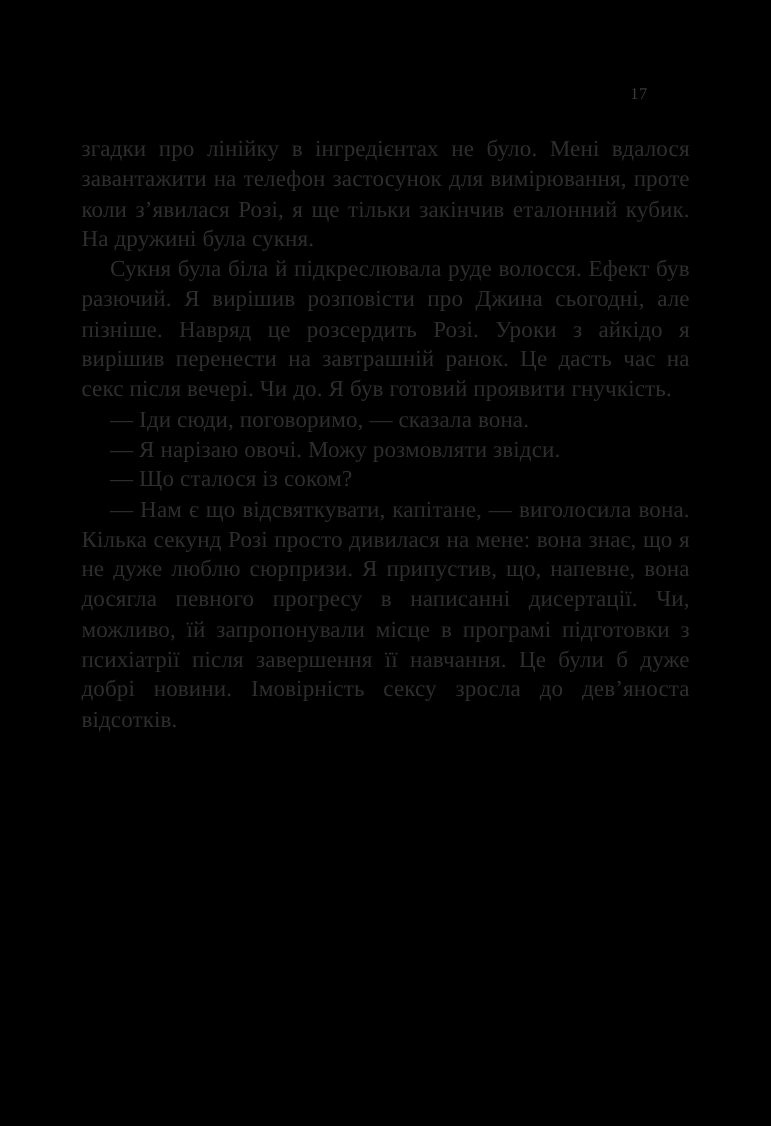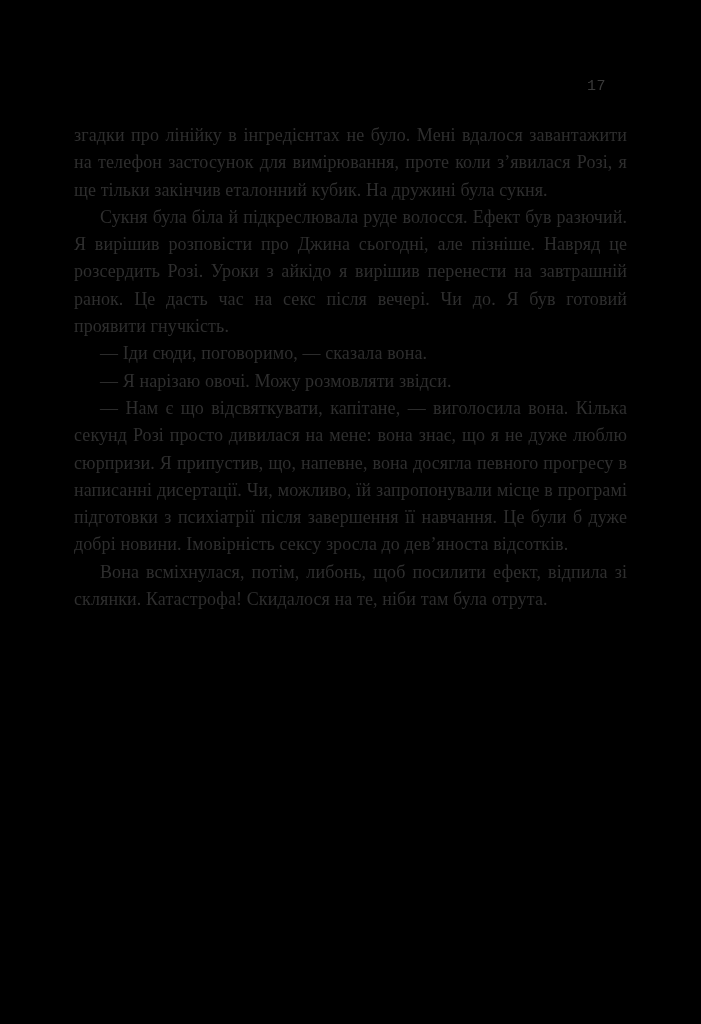--- a/index.html
+++ b/index.html
@@ -11,33 +11,33 @@
     position: relative;
     width: 701px;
     height: 1024px;
     background: #000000;
     overflow: hidden;
     font-family: "Liberation Serif", serif;
   }
   .page-number {
     position: absolute;
     top: 78px;
-    right: 95px;
+    right: 112px;
     color: #3a3a3a;
     font-size: 15px;
-    font-family: Liberation Mono, monospace;
+    font-family: Liberation Serif, serif;
     letter-spacing: 0.5px;
   }
   .text-block {
     position: absolute;
     top: 122px;
     left: 74px;
     width: 553px;
     color: #2e2e2e;
-    font-size: 18px;
+    font-size: 21px;
     line-height: 27.3px;
     text-align: justify;
     text-justify: inter-word;
     letter-spacing: 0.1px;
   }
   .text-block p {
     margin: 0;
   }
   .indent {
     text-indent: 26px;
@@ -49,16 +49,16 @@
 </head>
 <body>
 
 <div class="page">
   <div class="page-number">17</div>
   <div class="text-block" id="body-text">
       <p class="noindent">згадки про лінійку в інгредієнтах не було. Мені вдалося завантажити на телефон застосунок для вимірювання, проте коли з’явилася Розі, я ще тільки закінчив еталонний кубик. На дружині була сукня.</p>
       <p class="indent">Сукня була біла й підкреслювала руде волосся. Ефект був разючий. Я вирішив розповісти про Джина сьогодні, але пізніше. Навряд це розсердить Розі. Уроки з айкідо я вирішив перенести на завтрашній ранок. Це дасть час на секс після вечері. Чи до. Я був готовий проявити гнучкість.</p>
       <p class="indent">— Іди сюди, поговоримо, — сказала вона.</p>
       <p class="indent">— Я нарізаю овочі. Можу розмовляти звідси.</p>
+      <p class="indent">— Що сталося із соком?</p>
       <p class="indent">— Нам є що відсвяткувати, капітане, — виголосила вона. Кілька секунд Розі просто дивилася на мене: вона знає, що я не дуже люблю сюрпризи. Я припустив, що, напевне, вона досягла певного прогресу в написанні дисертації. Чи, можливо, їй запропонували місце в програмі підготовки з психіатрії після завершення її навчання. Це були б дуже добрі новини. Імовірність сексу зросла до дев’яноста відсотків.</p>
-      <p class="indent">Вона всміхнулася, потім, либонь, щоб посилити ефект, відпила зі склянки. Катастрофа! Скидалося на те, ніби там була отрута.</p>
     </div>
 </div>
 
 </body></html>

